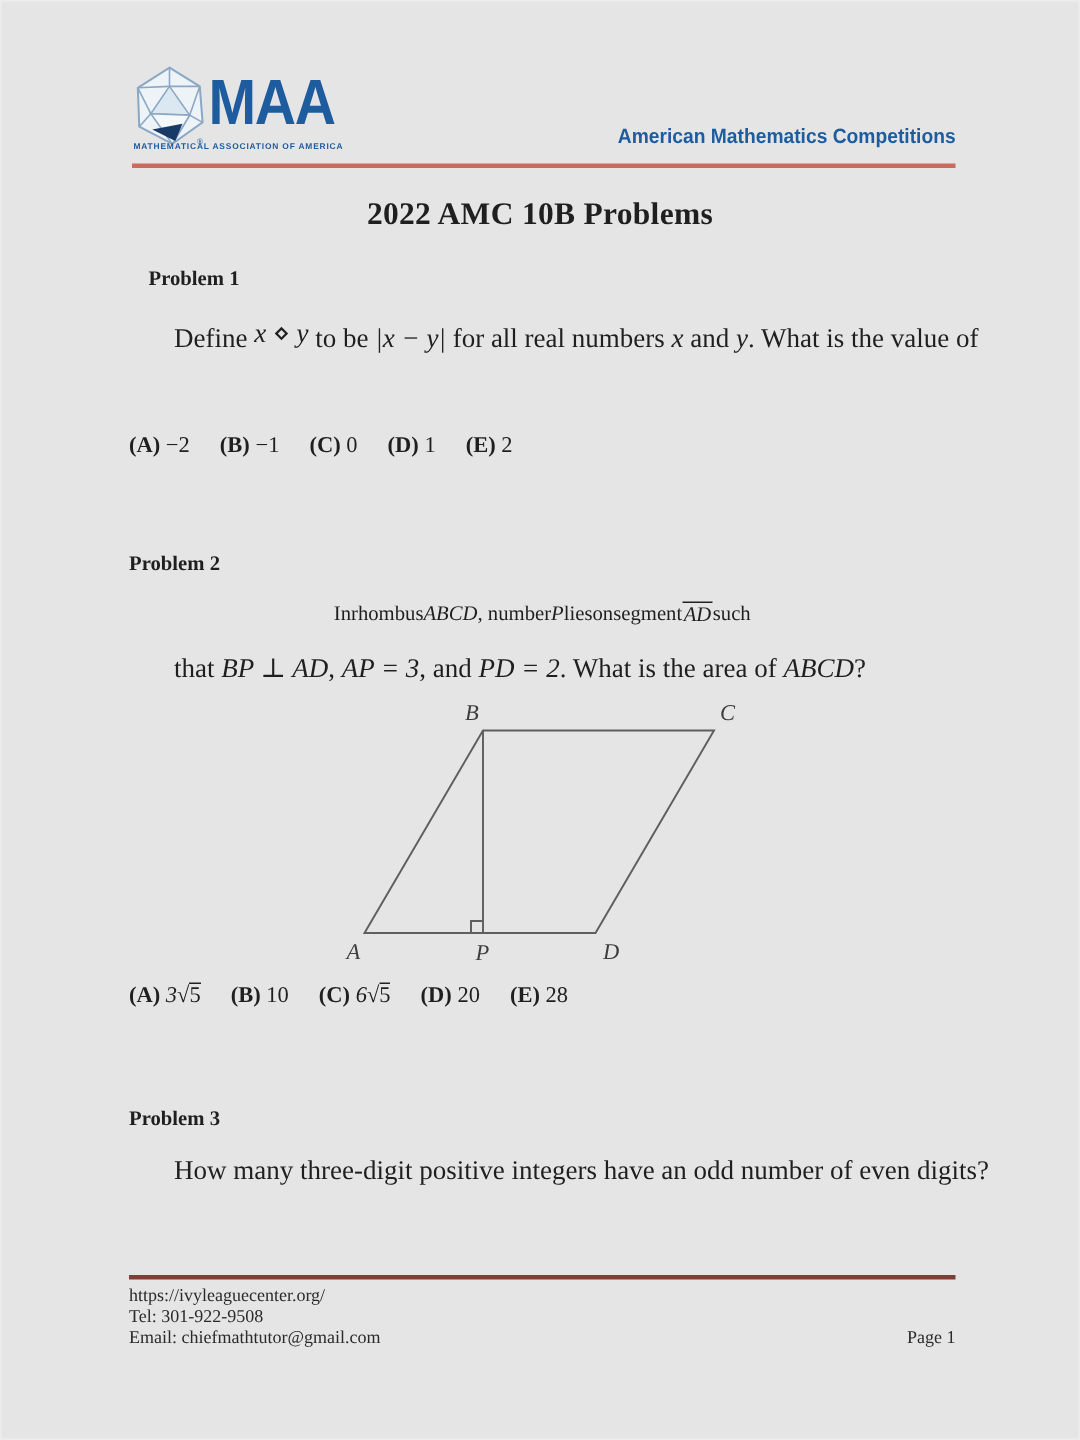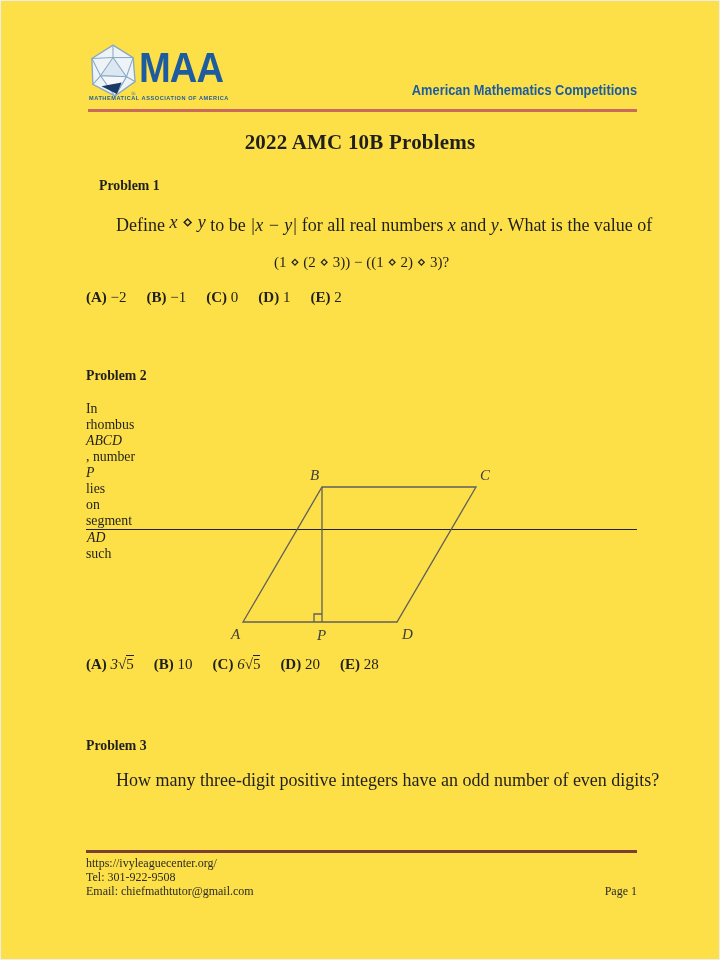--- a/index.html
+++ b/index.html
@@ -1,17 +1,17 @@
 <!DOCTYPE html>
 <html><head>
 <meta charset="utf-8">
 <style>
   html,body{margin:0;padding:0;background:#fff;}
   .page{
-    position:relative;width:720px;height:960px;background:#fde047;
+    position:relative;width:720px;height:960px;background:#e5e5e5;
     font-family:"Liberation Serif","DejaVu Serif",serif;color:#1f1f1f;
     overflow:hidden;box-shadow:inset 0 0 0 1px #ededed;
   }
   .abs{position:absolute;}
   
   .maa-wordmark{
     position:absolute;left:139px;top:47px;
     font-family:"Liberation Sans","DejaVu Sans",sans-serif;
     font-weight:bold;color:#1d5c9e;font-size:41px;line-height:1;
     display:inline-block;transform:scale(.93,1.04);transform-origin:left top;
@@ -37,21 +37,21 @@
   
   .prob-heading{font-size:13.8px;font-weight:bold;}
   .body-text{font-size:18px;line-height:1.35;margin-left:30px;}
   .mi{font-style:italic;}
   .sup{position:relative;top:-3px;}
   .ovl{border-top:1.2px solid #222;padding:0 1px;}
   .equation{position:absolute;left:86px;top:253px;width:551px;text-align:center;font-size:15px;}
   .choices{position:absolute;display:flex;column-gap:20px;font-size:15px;white-space:nowrap;}
   .choices b{font-weight:bold;}
   .rad{border-top:1.1px solid #222;}
-  .justified{display:flex;justify-content:center;width:551px;font-size:13.8px;flex-direction:column;}
+  .justified{display:flex;justify-content:center;width:551px;font-size:13.8px;}
   
   .fig-svg{position:absolute;left:210px;top:462px;}
   .fig-label{font-family:"Liberation Serif","DejaVu Serif",serif;font-style:italic;font-size:15px;fill:#3d3d3d;}
   
   .footer-rule{position:absolute;left:86px;top:850px;width:551px;height:3px;background:#7a4034;}
   .footer-line{position:absolute;left:86px;font-size:12px;color:#2a2a2a;}
   .page-num{position:absolute;right:83px;top:884px;font-size:12px;color:#2a2a2a;}
 </style>
 </head>
 <body>
@@ -83,21 +83,20 @@
   <div class="header-rule"></div>
 
   <div class="doc-title">2022 AMC 10B Problems</div>
 
   <div class="abs prob-heading" style="left:99px;top:178px">Problem 1</div>
 
   <div class="abs body-text" style="left:86px;top:213px;width:551px">
     <span>Define </span><span class="mi sup">x ⋄ y</span><span> to be </span><span class="mi">|x − y|</span><span> for all real numbers </span><span class="mi">x</span><span> and </span><span class="mi">y</span><span>. What is the value of</span>
   </div>
 
-  <div class="equation">(1 ⋄ (2 ⋄ 3)) − ((1 ⋄ 2) ⋄ 3)?</div>
 
   <div class="choices" style="left:86px;top:289px">
     <span><b>(A)</b> <span>−2</span></span>
     <span><b>(B)</b> <span>−1</span></span>
     <span><b>(C)</b> <span>0</span></span>
     <span><b>(D)</b> <span>1</span></span>
     <span><b>(E)</b> <span>2</span></span>
   </div>
 
   <div class="abs prob-heading" style="left:86px;top:368px">Problem 2</div>
@@ -108,20 +107,23 @@
     <span class="mi">ABCD</span>
     <span>, number</span>
     <span class="mi">P</span>
     <span>lies</span>
     <span>on</span>
     <span>segment</span>
     <span class="mi ovl">AD</span>
     <span>such</span>
   </div>
 
+  <div class="abs body-text" style="left:86px;top:433px;width:551px">
+    <span>that </span><span class="mi">BP ⊥ AD</span><span>, </span><span class="mi">AP = 3</span><span>, and </span><span class="mi">PD = 2</span><span>. What is the area of </span><span class="mi">ABCD</span><span>?</span>
+  </div>
 
   <svg class="fig-svg" width="300" height="185" viewBox="0 0 300 185">
     <g stroke="#5f5f5f" stroke-width="1.3" fill="none">
       <polygon points="33,160 112,25 266,25 187,160"></polygon>
       <line x1="112" y1="25" x2="112" y2="160"></line>
       <path d="M104 160 V152 H112"></path>
     </g>
     <text class="fig-label" x="100" y="18">B</text>
     <text class="fig-label" x="270" y="18">C</text>
     <text class="fig-label" x="21" y="177">A</text>

